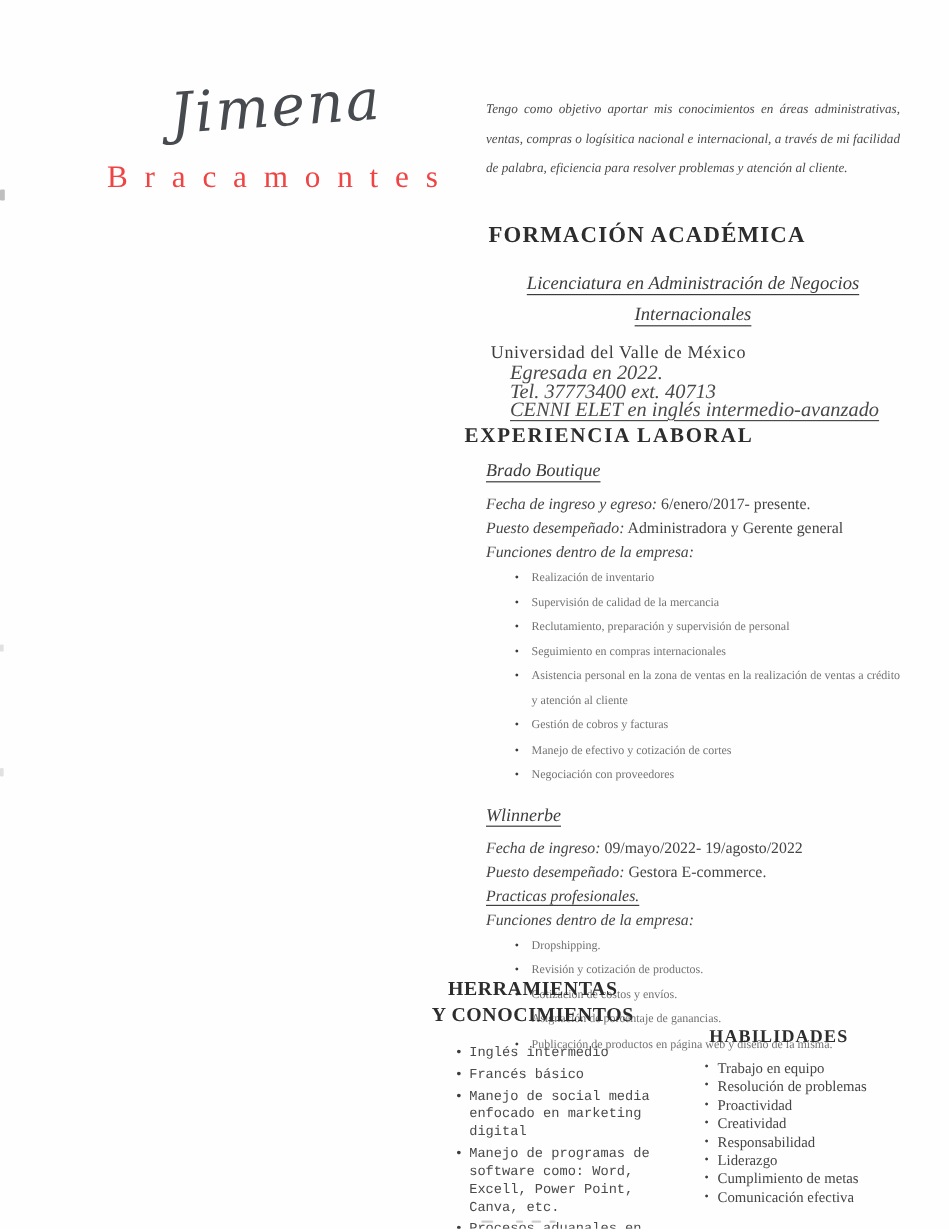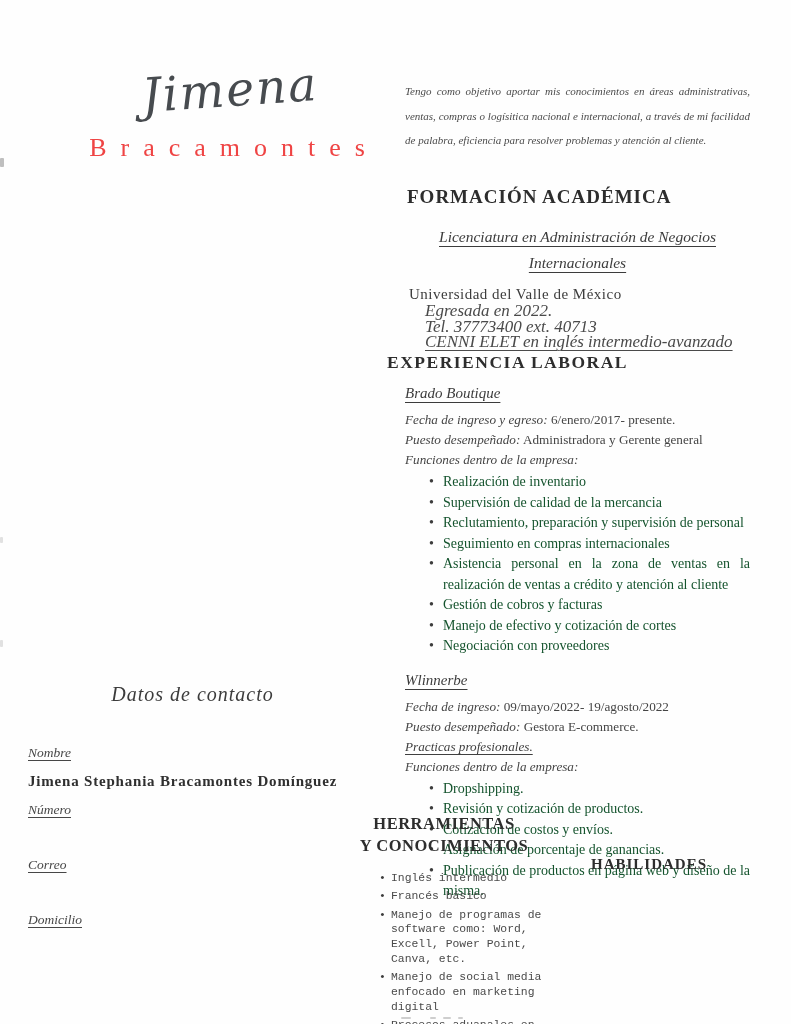--- a/index.html
+++ b/index.html
@@ -58,21 +58,21 @@
   .company{
     font-style:italic;font-size:15px;color:#3c3c3c;
     text-decoration:underline;text-underline-offset:4px;
     margin:0 0 8px 0;
   }
   .job-line{font-size:13.2px;line-height:20px;color:#444;}
   .job-line .lbl{font-style:italic;}
   .practicas{font-size:13.2px;line-height:20px;}
   ul.bullets{list-style:none;margin:2px 0 0 0;padding:0 0 0 24px;}
   ul.bullets li{
-    position:relative;font-size:14px;line-height:20.5px;color:#14532d;
+    position:relative;font-size:10px;line-height:20.5px;color:#737373;
     padding-left:14px;text-align:justify;font-family:Liberation Serif, serif;
   }
   ul.bullets li::before{
     content:"•";position:absolute;left:0;top:0;color:#3d3d3d;
   }
   .job2{margin-top:15px;}
 
   
   .contacto{position:absolute;left:20px;top:683px;width:345px;}
   .contacto-title{
@@ -193,42 +193,42 @@
       <ul class="bullets">
         <li>Dropshipping.</li>
         <li>Revisión y cotización de productos.</li>
         <li>Cotizacion de costos y envíos.</li>
         <li>Asignación de porcentaje de ganancias.</li>
         <li>Publicación de productos en página web y diseño de la misma.</li>
       </ul>
     </div>
   </section>
 
-  <section class="contacto">
-    <div class="contacto-title">Datos de contacto</div>
-    <div class="fields">
-      <div class="field-label">Nombre</div>
-      <div class="field-value">Jimena Stephania Bracamontes Domínguez</div>
-      <div class="field-label gap-s">Número</div>
-      <div class="field-label gap-l">Correo</div>
-      <div class="field-label gap-l">Domicilio</div>
-    </div>
-  </section>
 
   <section class="herramientas">
     <div class="hh">HERRAMIENTAS</div>
     <div class="hh">Y CONOCIMIENTOS</div>
     <ul class="mini">
       <li>Inglés intermedio</li>
       <li>Francés básico</li>
+      <li>Manejo de social media enfocado en marketing digital</li>
       <li>Manejo de programas de software como: Word, Excell, Power Point, Canva, etc.</li>
-      <li>Manejo de social media enfocado en marketing digital</li>
       <li>Procesos aduanales en general</li>
     </ul>
   </section>
 
   <section class="habilidades">
     <h2 class="h-caps">HABILIDADES</h2>
+    <ul class="dots">
+      <li>Trabajo en equipo</li>
+      <li>Resolución de problemas</li>
+      <li>Proactividad</li>
+      <li>Creatividad</li>
+      <li>Responsabilidad</li>
+      <li>Liderazgo</li>
+      <li>Cumplimiento de metas</li>
+      <li>Comunicación efectiva</li>
+    </ul>
   </section>
 
   <div class="cutoff"><i></i><i></i><i></i><i></i></div>
 
 </div>
 
 </body></html>

